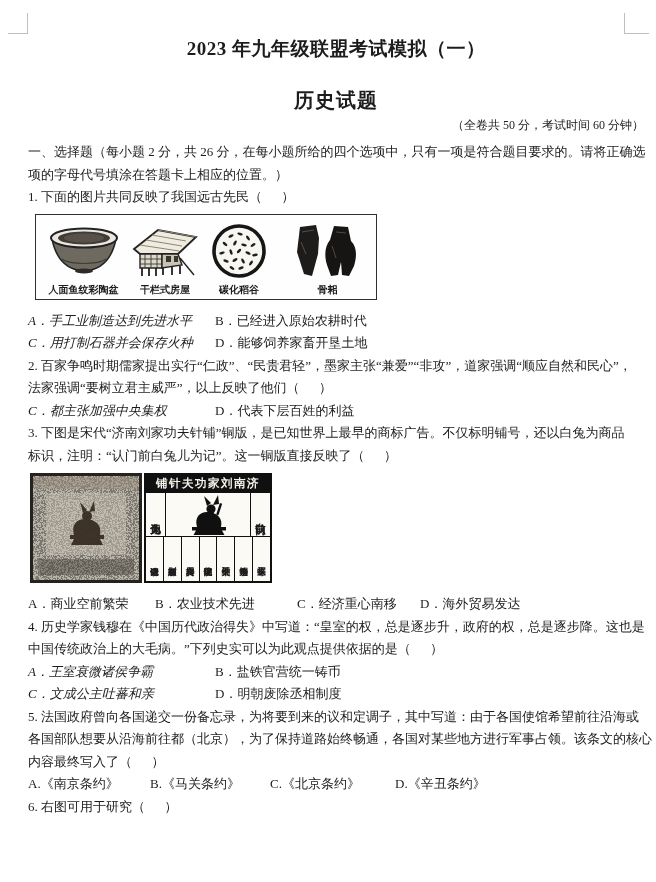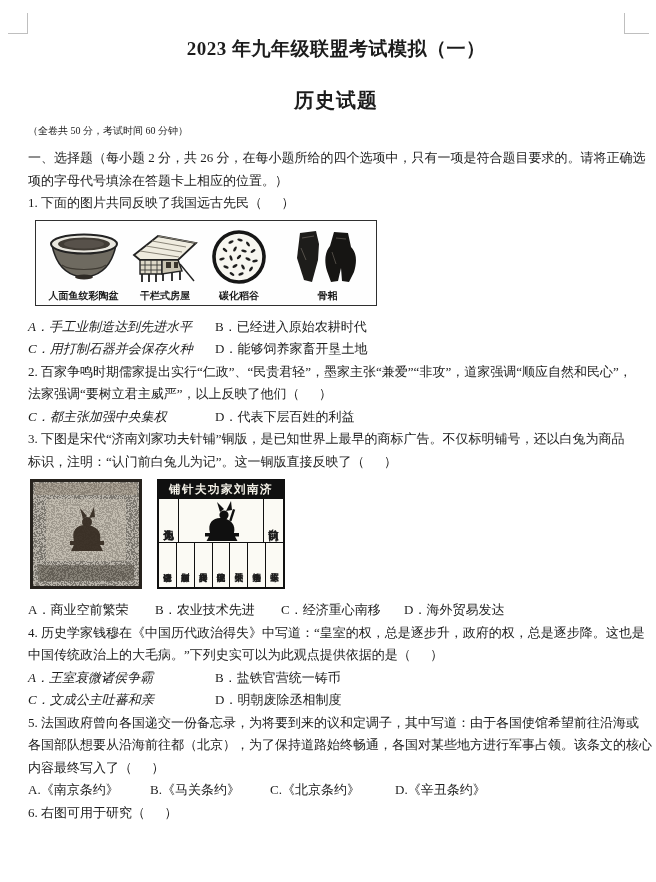--- a/index.html
+++ b/index.html
@@ -15,48 +15,48 @@
   }
   
   .crop{position:absolute;width:19px;height:20px;}
   .crop.tl{left:8px;top:13px;border-right:1px solid #bfbfbf;border-bottom:1px solid #bfbfbf;}
   .crop.tr{left:624px;top:13px;width:24px;border-left:1px solid #bfbfbf;border-bottom:1px solid #bfbfbf;}
 
   .content{position:absolute;left:28px;top:0;width:616px;}
 
   .doc-title{margin-top:36px;font-size:19px;font-weight:bold;text-align:center;line-height:26px;letter-spacing:.5px;}
   .doc-subject{margin-top:25px;font-size:20px;font-weight:bold;text-align:center;line-height:26px;letter-spacing:1px;}
-  .doc-meta{margin-top:9px;font-size:10px;text-align:left;line-height:18px;}
+  .doc-meta{margin-top:3px;font-size:12px;text-align:right;line-height:18px;}
 
   .line{font-size:13px;line-height:22.5px;white-space:pre;}
   .first{margin-top:7px;}
 
   
   .c187{display:inline-block;width:187px;font-style:italic;}
   .c127{display:inline-block;width:127px;}
   .c126{display:inline-block;width:126px;}
-  .c123{display:inline-block;width:123px;}
+  .c123{display:inline-block;width:123px;margin-left:16px;}
   .c122{display:inline-block;width:122px;}
   .c120{display:inline-block;width:120px;}
   .c125{display:inline-block;width:125px;}
 
   
   .figbox{
     width:340px;height:84px;margin:5px 16px 10px 7px;
     border:1.5px solid #2f2f2f;
     display:flex;align-items:stretch;
     background:#fefefe;
   }
   .figcell{display:flex;flex-direction:column;align-items:center;justify-content:flex-end;padding:4px 0 3px;}
   .figcell .art{flex:1;display:flex;align-items:center;justify-content:center;}
   .figcap{font-size:10px;font-weight:bold;line-height:12px;white-space:nowrap;}
   .fc1{width:95px;} .fc2{width:68px;} .fc3{width:80px;} .fc4{width:97px;}
 
   
-  .plates{display:flex;margin:6px 0 10px 2px;gap:15px;}
+  .plates{display:flex;margin:6px 0 10px 2px;gap:2px;}
   .plate-old{width:112px;height:110px;position:relative;}
   .plate-new{
     width:128px;height:110px;border:2px solid #101010;background:#fbfaf4;
     display:flex;flex-direction:column;box-sizing:border-box;
   }
   .pn-banner{
     height:17px;background:#101010;color:#f5f2e8;
     font-size:11.5px;font-weight:bold;letter-spacing:1.5px;
     display:flex;align-items:center;justify-content:center;white-space:nowrap;
   }

